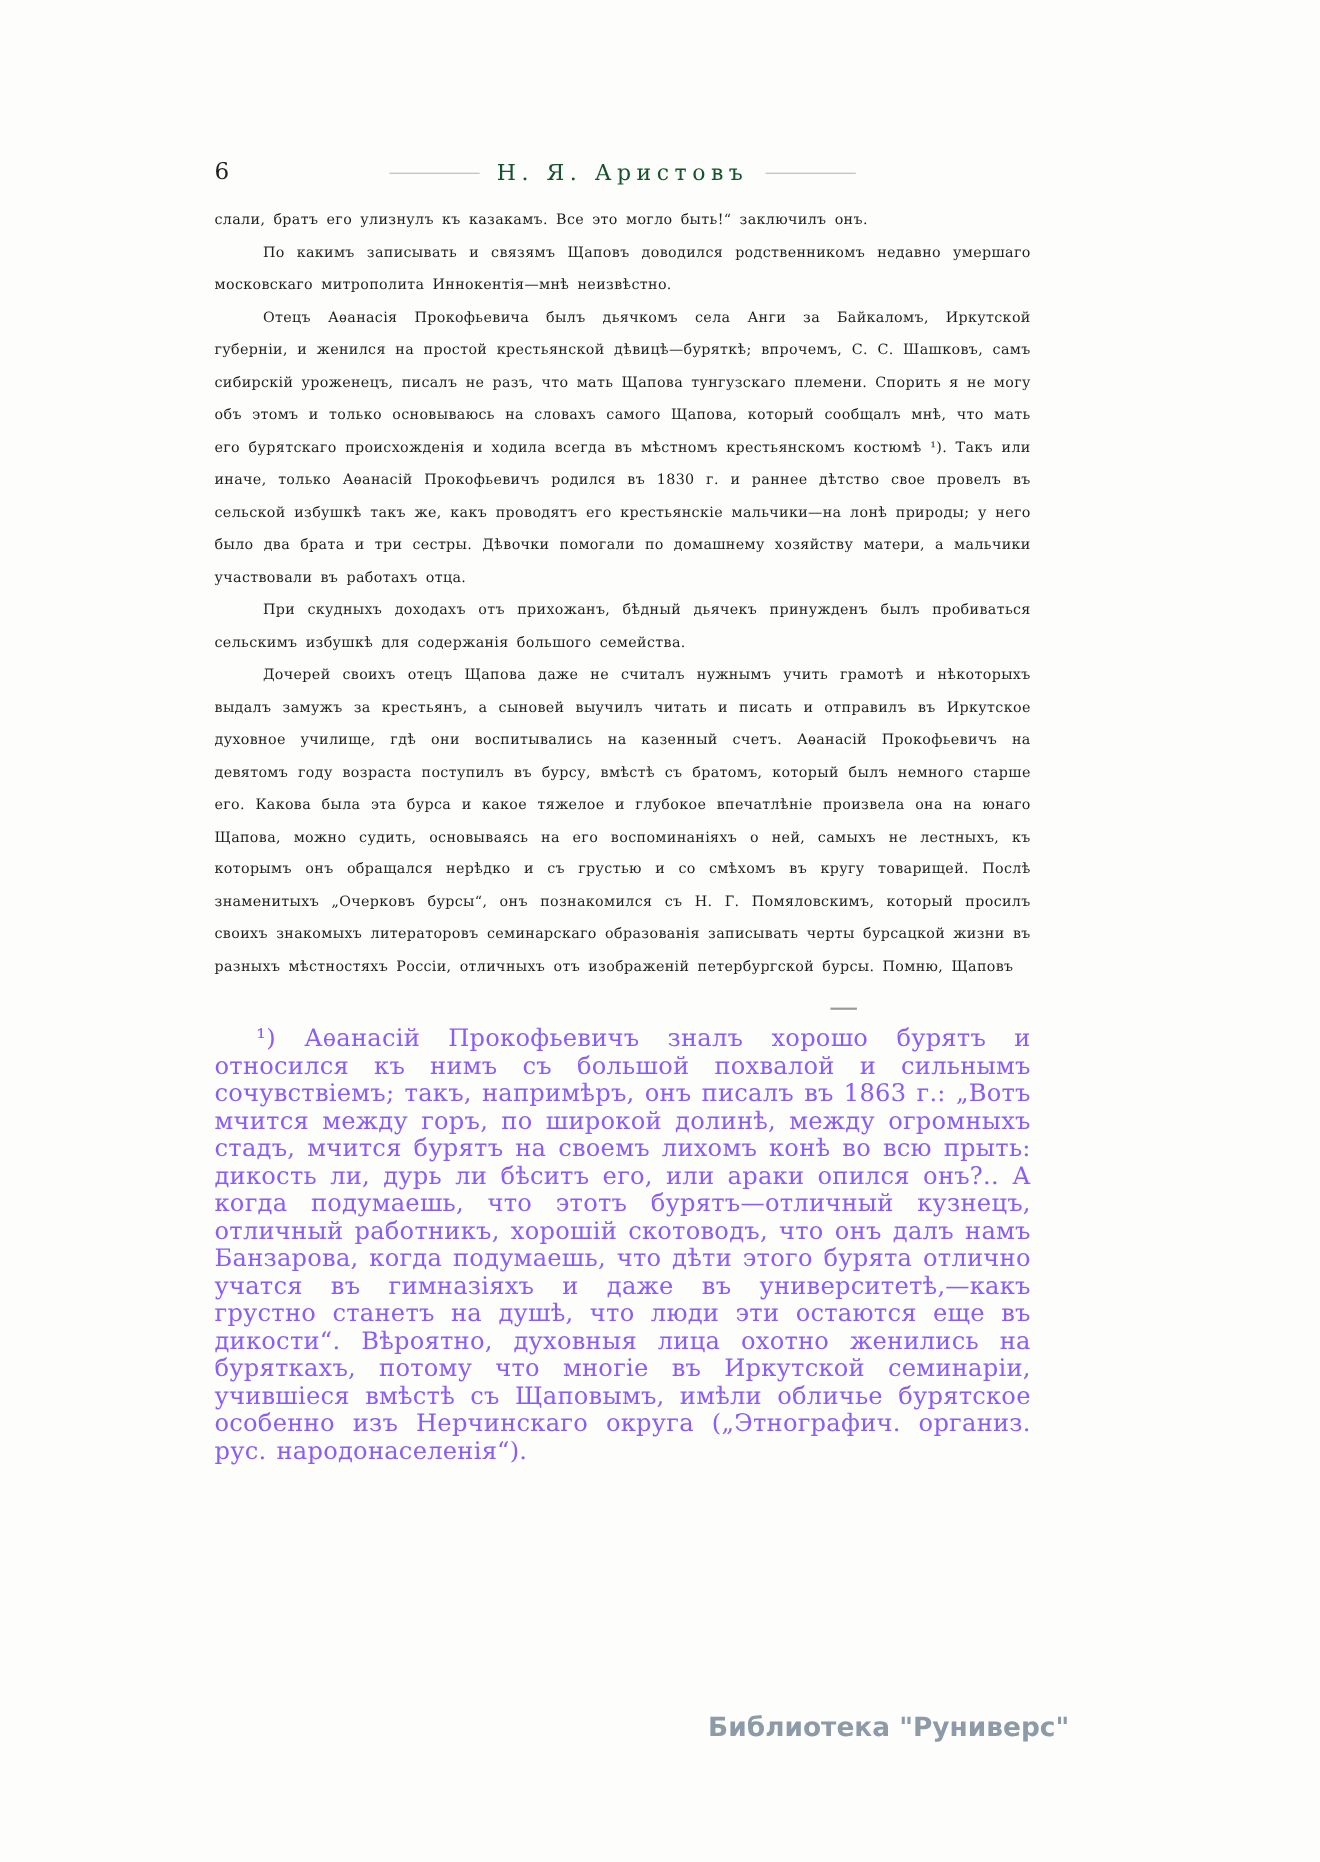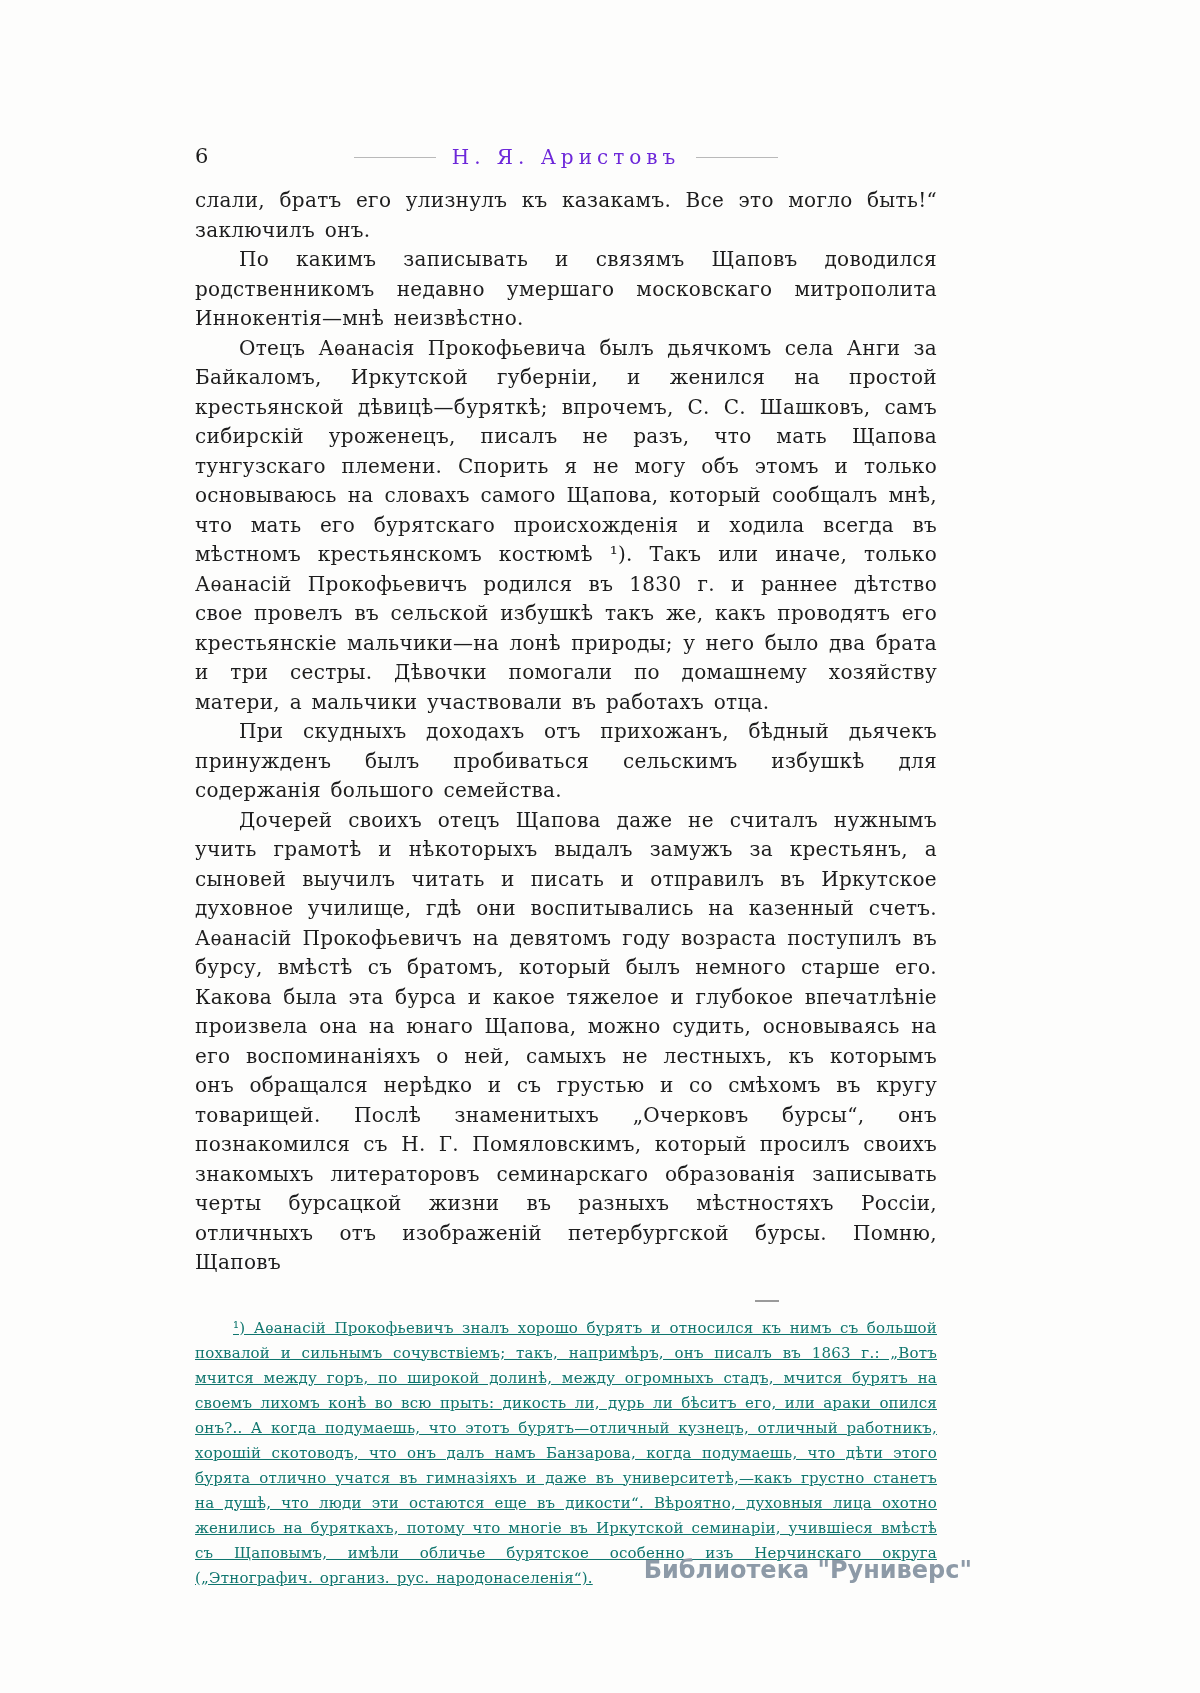--- a/index.html
+++ b/index.html
@@ -36,57 +36,56 @@
   .page-number {
     position: absolute;
     left: 0;
     top: 2px;
     font-size: 21px;
   }
   .running-title {
     font-size: 20px;
     letter-spacing: 5px;
     white-space: nowrap;
-    color: #6d28d9;
+    color: #14532d;
   }
   .header-rule {
     display: inline-block;
     width: 82px;
     height: 1px;
     background: #b9b9b9;
     margin: 0 16px;
   }
   .body-text p {
     margin: 0;
-    font-size: 20px;
+    font-size: 13px;
     line-height: 29.5px;
     text-align: justify;
     text-indent: 44px;
     word-spacing: 3px;
     letter-spacing: 0.3px;
   }
   .body-text p.no-indent {
     text-indent: 0;
   }
   .footnote-sep {
     width: 24px;
     height: 2px;
     background: #9a9a9a;
     margin: 22px 0 14px 560px;
   }
   .footnote p {
     margin: 0;
-    font-size: 15px;
+    font-size: 22px;
     line-height: 25px;
     text-align: justify;
     text-indent: 38px;
     word-spacing: 2px;
     letter-spacing: 0.2px;
-    color: #0f766e;
-    text-decoration: underline;
+    color: #8b5cf6;
   }
   .watermark {
     position: absolute;
     right: 228px;
     top: 1556px;
     font-family: "DejaVu Sans", "Liberation Sans", sans-serif;
     font-weight: bold;
     font-size: 24px;
     color: #8d9aa7;
     white-space: nowrap;

